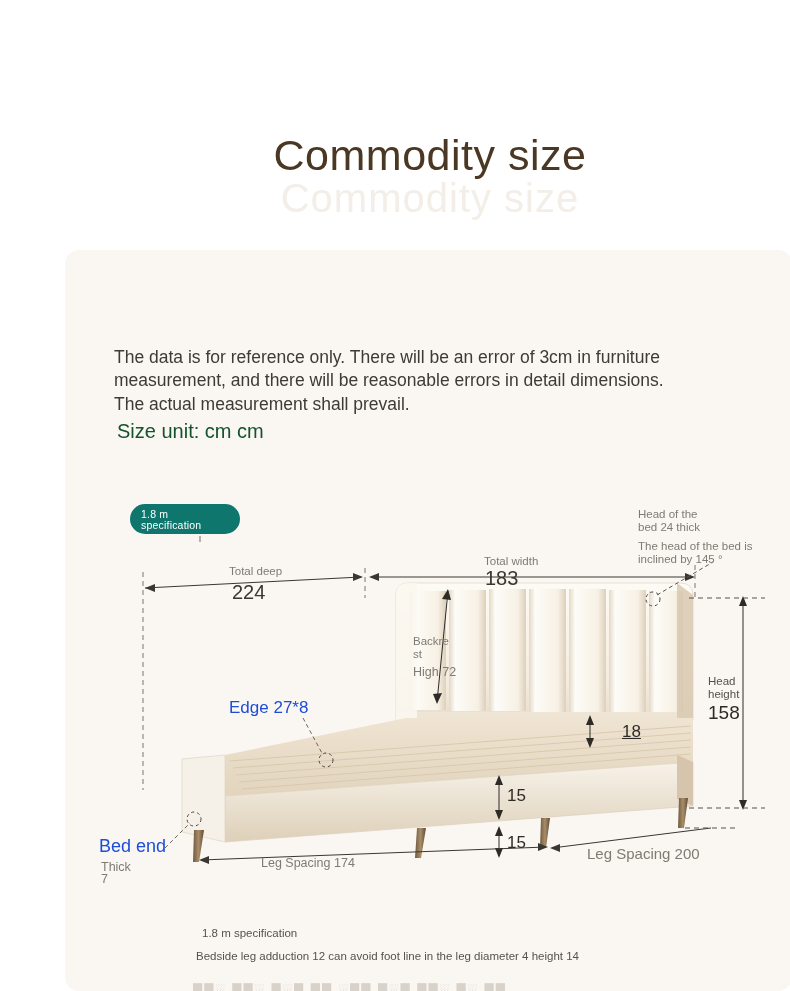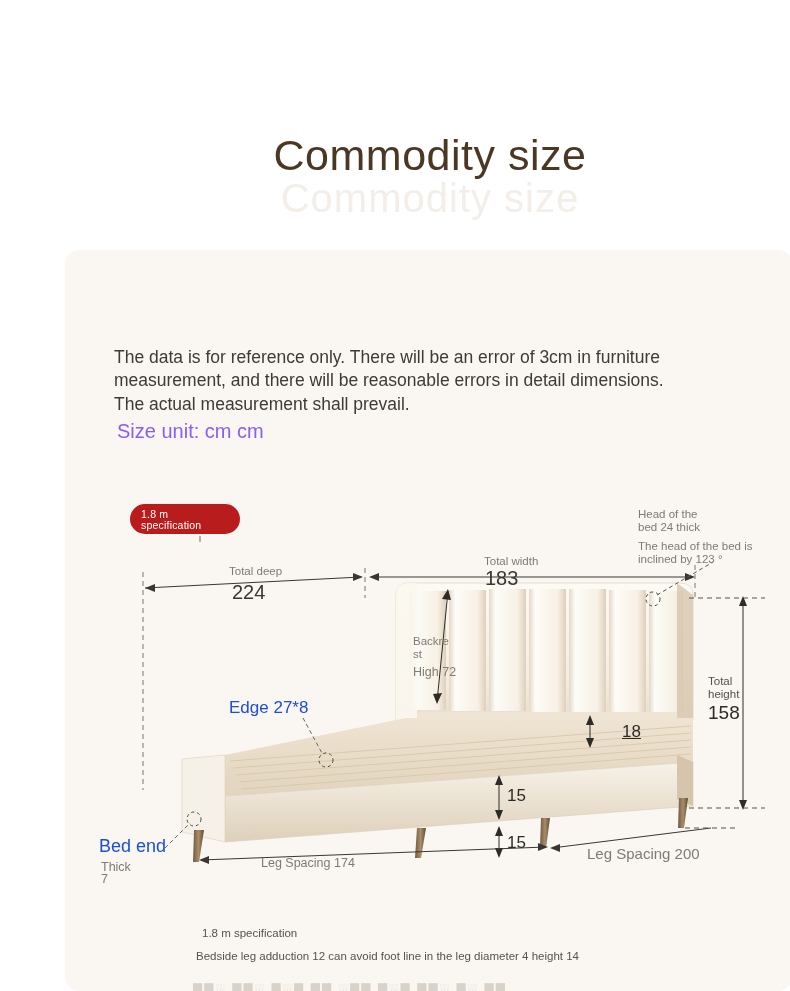--- a/index.html
+++ b/index.html
@@ -57,29 +57,29 @@
     left: 49px; top: 96px;
     width: 560px;
     font-size: 17.5px;
     line-height: 1.33;
     color: #3f3a33;
   }
   .unit {
     position: absolute;
     left: 52px; top: 170px;
     font-size: 20px;
-    color: #8b5cf6;
+    color: #14532d;
   }
 
   
   .badge {
     position: absolute;
     left: 65px; top: 254px;
     width: 110px; height: 30px;
-    background: #b91c1c;
+    background: #0f766e;
     border-radius: 16px;
     color: #ffffff;
     font-size: 10.5px;
     line-height: 1.08;
     padding: 5px 0 0 11px;
     letter-spacing: .2px;
   }
 
   
   .note {
@@ -281,33 +281,33 @@
         <path d="M485 598 L495 594 L495 602 Z" fill="#3a3631" stroke="none"></path>
         <line x1="620" y1="578" x2="672" y2="578" stroke-dasharray="5 4" stroke="#55504a"></line>
       </g>
 
       <line x1="135" y1="286" x2="135" y2="292" stroke="#7c6a50" stroke-width="1"></line>
     </svg>
 
     <div class="note" style="left:573px; top:258px;">Head of the
 bed 24 thick</div>
     <div class="note" style="left:573px; top:290px;">The head of the bed is
-inclined by 123 °</div>
+inclined by 145 °</div>
 
     <div class="note" style="left:164px; top:315px;">Total deep</div>
     <div class="dim-num-sm" style="left:167px; top:331px;">224</div>
 
     <div class="note" style="left:419px; top:305px;">Total width</div>
     <div class="dim-num-sm" style="left:420px; top:317px;">183</div>
 
     <div class="note" style="left:348px; top:385px;">Backre
 st</div>
     <div class="note" style="left:348px; top:415px; font-size:12.5px;">High 72</div>
 
-    <div class="note note-dark" style="left:643px; top:425px;">Total
+    <div class="note note-dark" style="left:643px; top:425px;">Head
 height</div>
     <div class="dim-num" style="left:643px; top:452px; font-size:19px;">158</div>
 
     <div class="label-lg" style="left:164px; top:448px;">Edge 27*8</div>
 
     <div class="label-lg" style="left:34px; top:586px; font-size:18px;">Bed end</div>
     <div class="note" style="left:36px; top:610px; font-size:12.5px;">Thick</div>
     <div class="note" style="left:36px; top:622px; font-size:12.5px;">7</div>
 
     <div class="dim-num" style="left:557px; top:472px;text-decoration:underline;">18</div>

